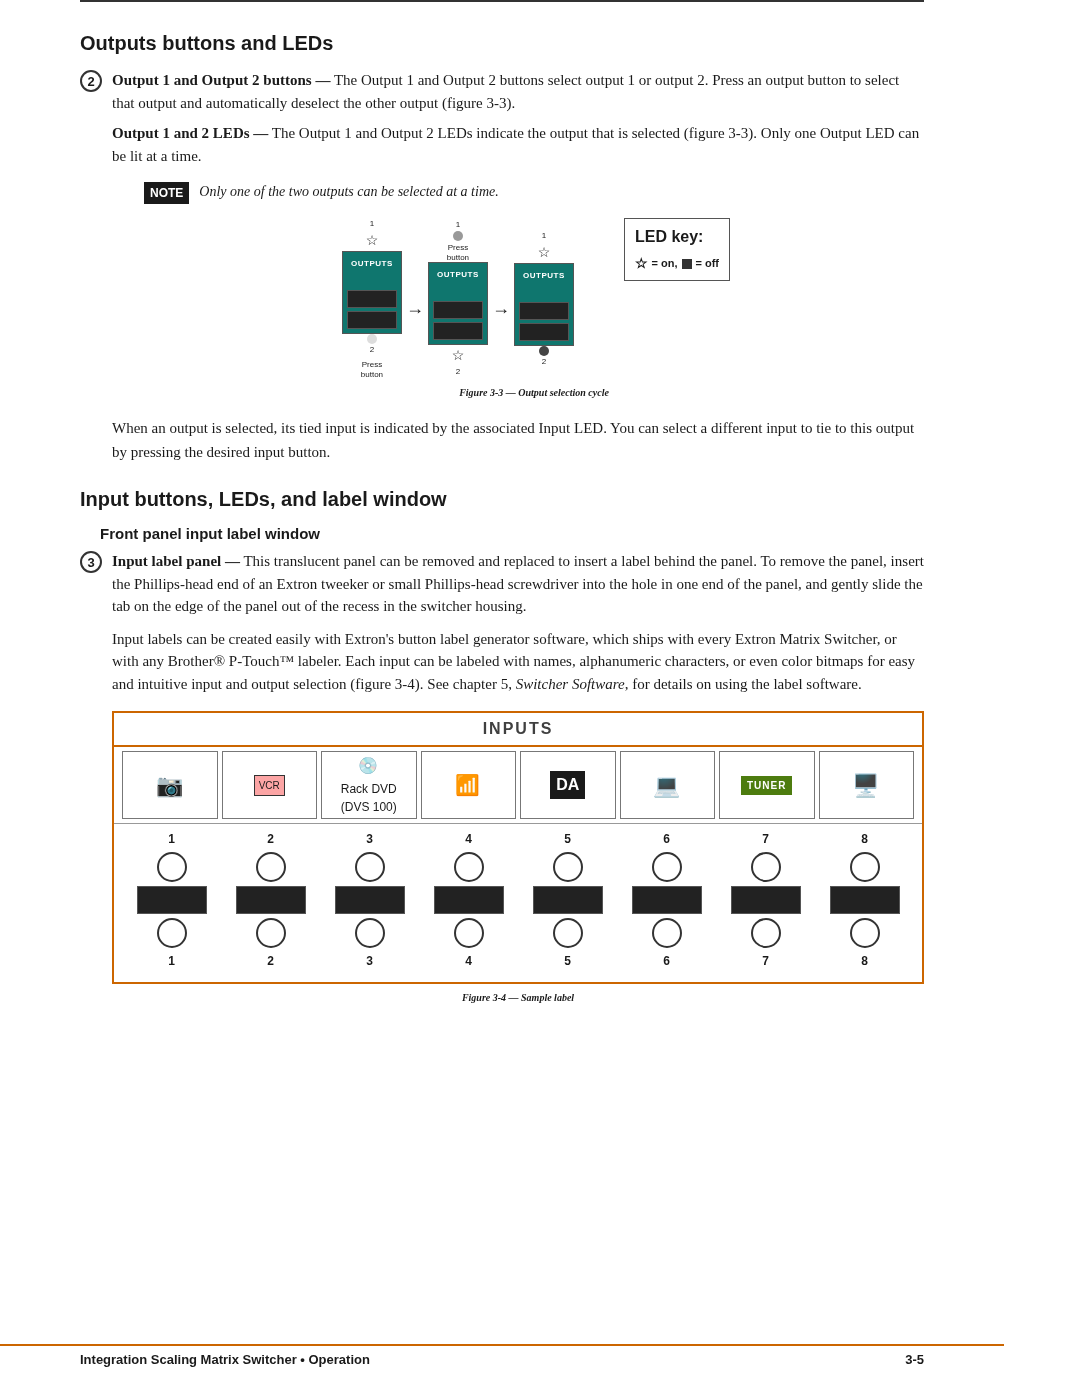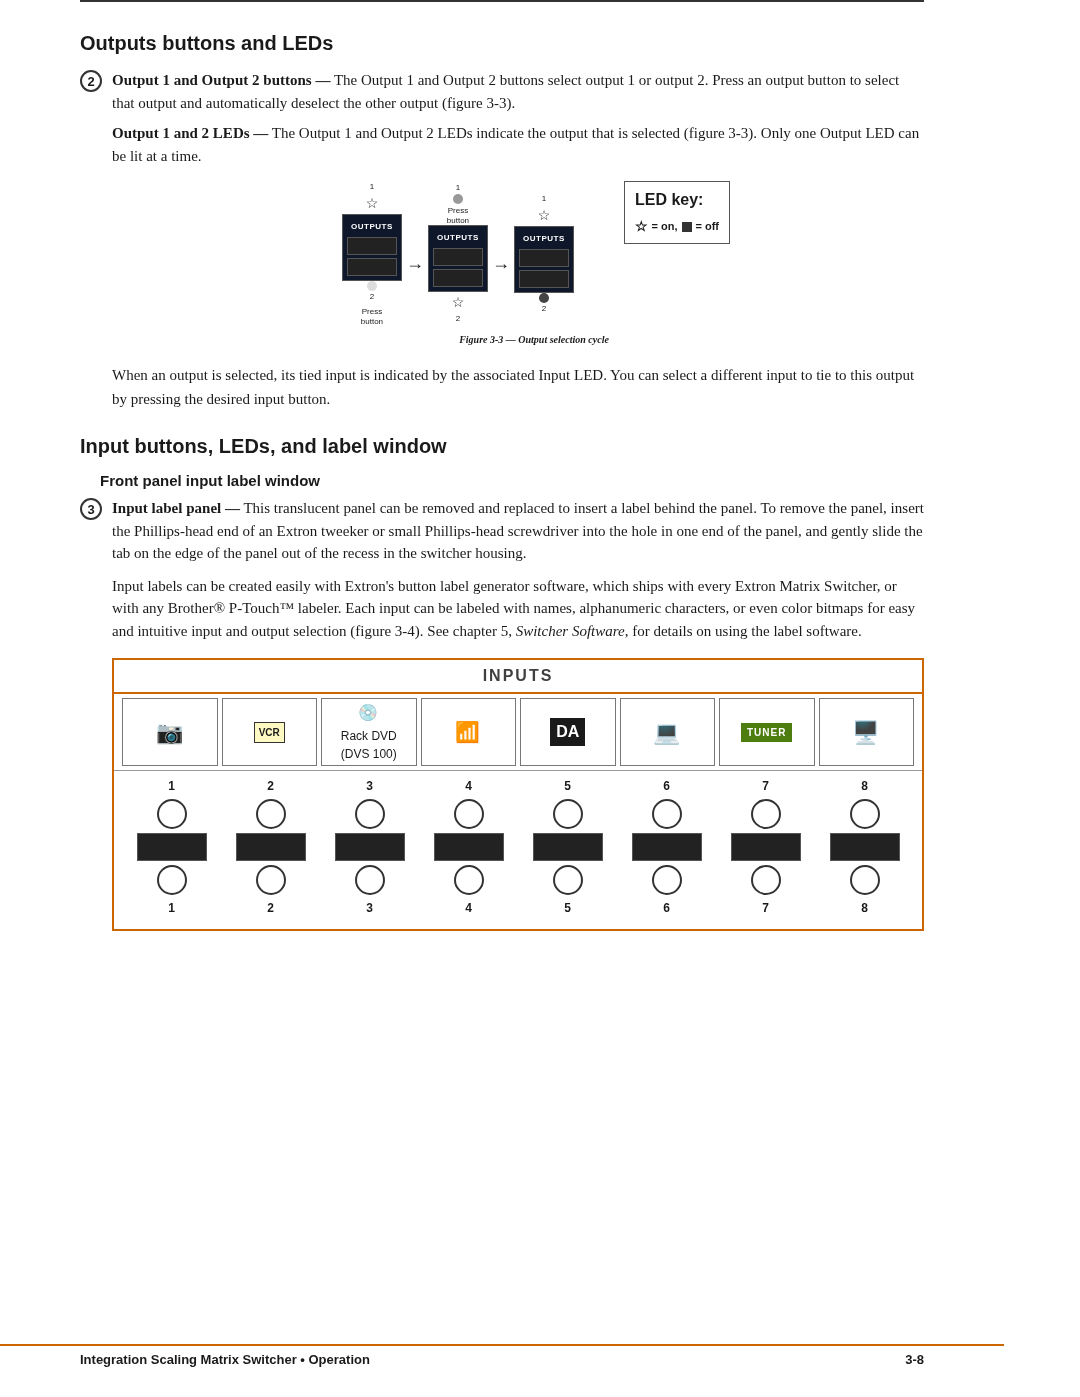--- a/index.html
+++ b/index.html
@@ -120,28 +120,28 @@
     }
 
     .output-panel {
       display: flex;
       flex-direction: column;
       align-items: center;
       margin: 0 4px;
     }
 
     .panel-box {
-      background: #0f172a;
+      background: #0f766e;
       border: 1px solid #555;
       width: 60px;
       padding: 6px 4px 4px 4px;
       display: flex;
       flex-direction: column;
       align-items: center;
-      gap: 4px;
+      gap: 20px;
     }
 
     .panel-label {
       font-family: Arial, sans-serif;
       font-size: 8px;
       font-weight: bold;
       color: #fff;
       letter-spacing: 0.5px;
     }
 
@@ -216,26 +216,26 @@
       flex: 1;
       display: flex;
       align-items: center;
       justify-content: center;
       border: 1px solid #777;
       padding: 2px;
       min-height: 50px;
     }
 
     .vcr-box {
-      background: #fef9c3;
+      background: #fca5a5;
       border: 1px solid #333;
       padding: 2px 4px;
       font-family: Arial, sans-serif;
       font-size: 10px;
-      font-weight: bold;
+      font-weight: normal;
     }
 
     .da-box {
       background: #1a1a1a;
       color: #fff;
       font-family: Arial, sans-serif;
       font-size: 16px;
       font-weight: bold;
       padding: 2px 6px;
     }
@@ -363,20 +363,24 @@
     <div class="numbered-item">
       <div class="circle-num">2</div>
       <div class="item-text">
         <p style="margin-bottom:8px;">
           <strong>Output 1 and Output 2 buttons —</strong><span> The Output 1 and Output 2 buttons select output 1 or output 2.  Press an output button to select that output and automatically deselect the other output (figure 3-3).</span>
         </p>
         <p style="margin-bottom:8px;">
           <strong>Output 1 and 2 LEDs —</strong><span> The Output 1 and Output 2 LEDs indicate the output that is selected (figure 3-3).  Only one Output LED can be lit at a time.</span>
         </p>
 
+        <div class="note-block">
+          <span class="note-badge">NOTE</span>
+          <span class="note-text">Only one of the two outputs can be selected at a time.</span>
+        </div>
 
         <div class="figure-container">
           <div class="output-cycle">
 
             <div class="output-panel">
               <div style="display:flex;flex-direction:column;align-items:center;">
                 <span class="small-label">1</span>
                 <span style="font-size:14px;">☆</span>
               </div>
               <div class="panel-box">
@@ -565,23 +569,26 @@
               <span class="inputs-num">3</span>
               <span class="inputs-num">4</span>
               <span class="inputs-num">5</span>
               <span class="inputs-num">6</span>
               <span class="inputs-num">7</span>
               <span class="inputs-num">8</span>
             </div>
           </div>
         </div>
 
+        <div class="figure-caption" style="margin-left:0;">
+          <strong>Figure 3-4 — Sample label</strong>
+        </div>
 
       </div>
     </div>
   </div>
 
   <div class="footer-bar">
     <span class="footer-left">Integration Scaling Matrix Switcher • Operation</span>
-    <span class="footer-right">3-8</span>
+    <span class="footer-right">3-5</span>
   </div>
 
 </div>
 
 </body></html>

